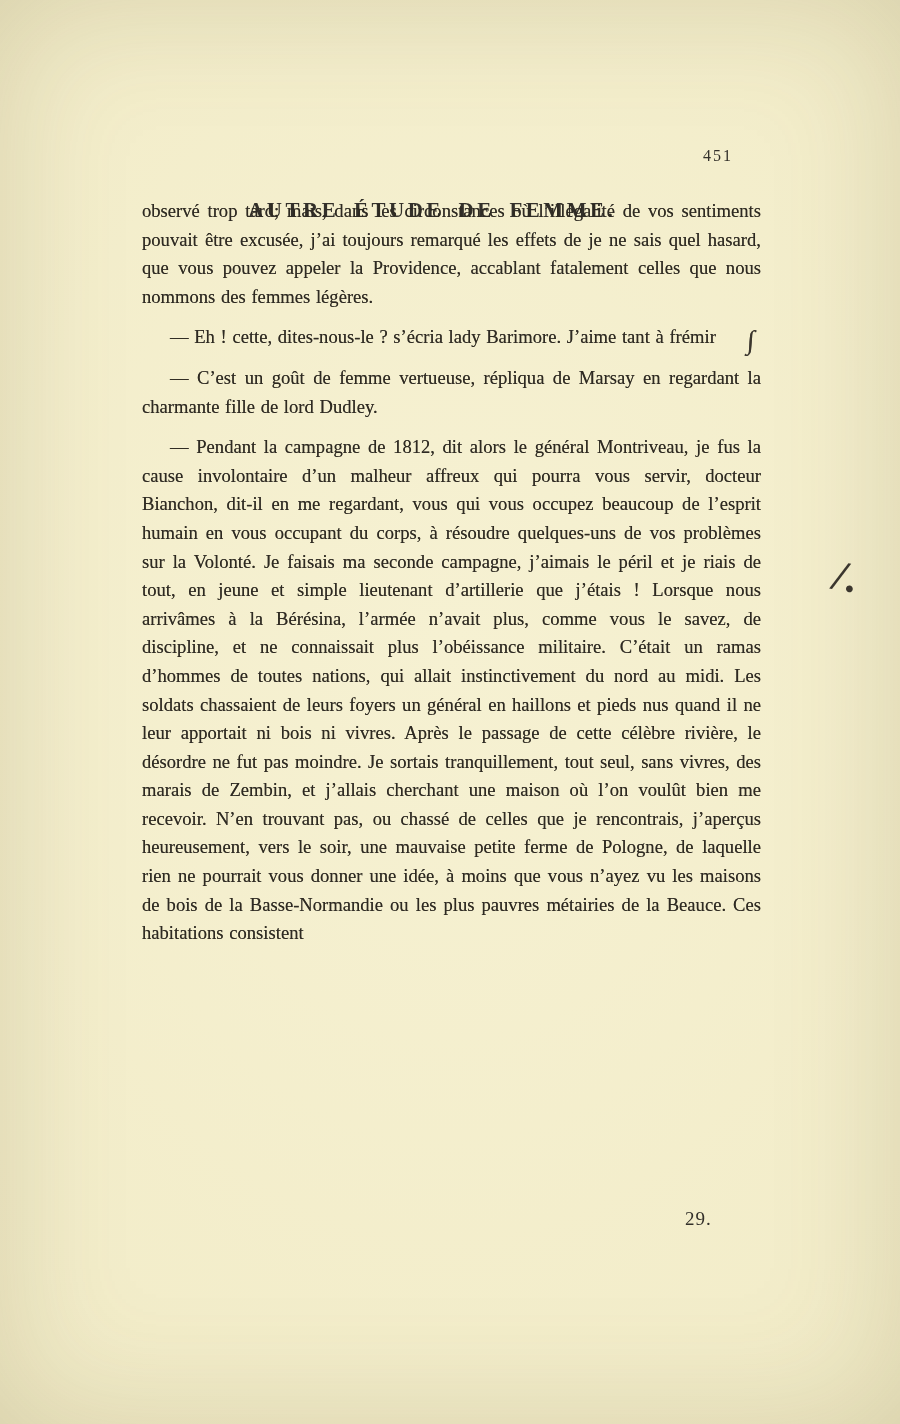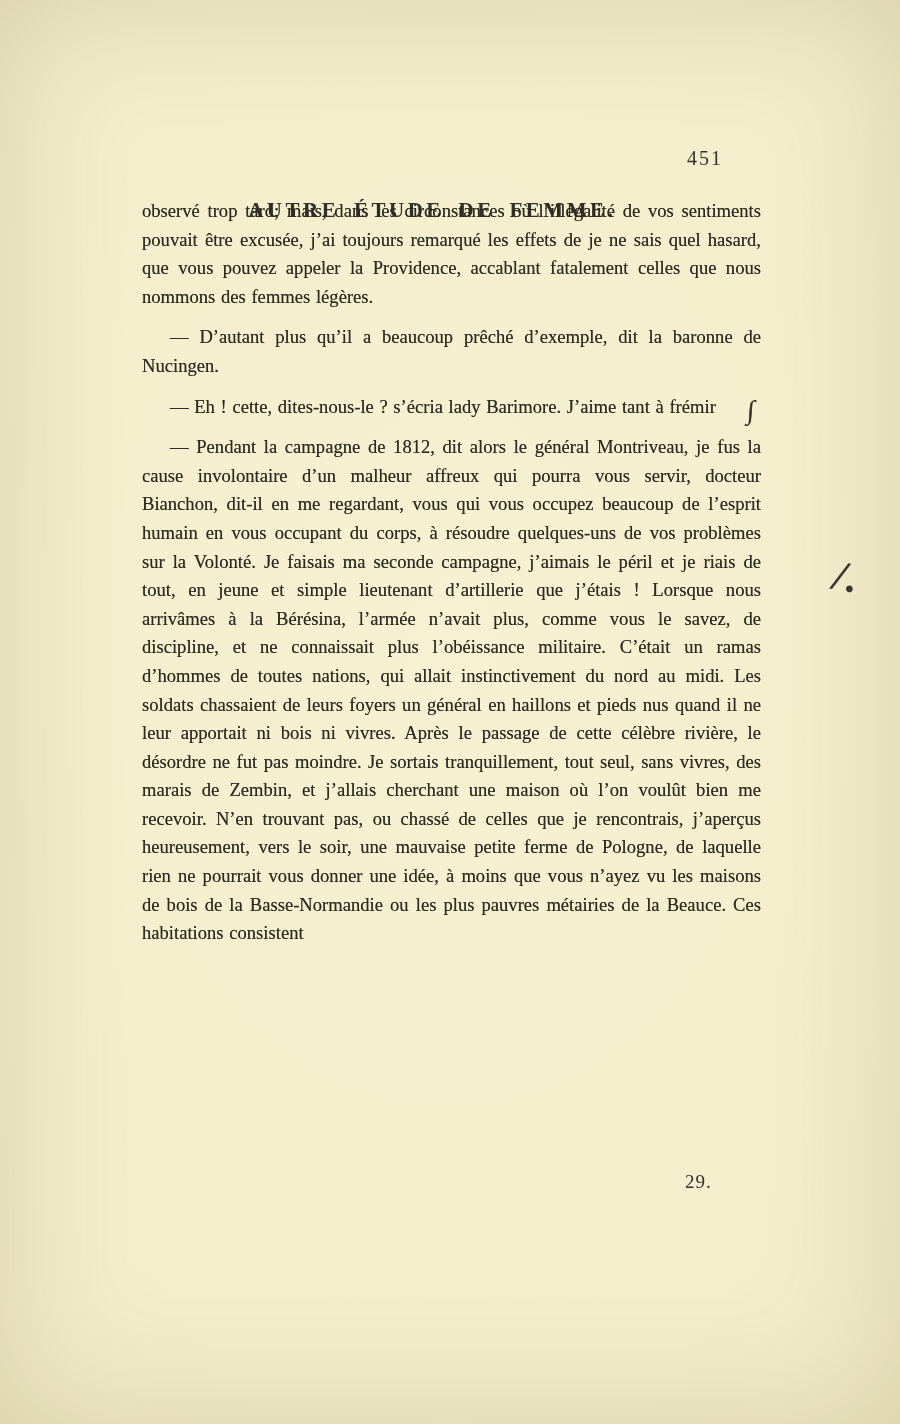--- a/index.html
+++ b/index.html
@@ -32,23 +32,23 @@
     white-space: nowrap;
     font-size: 21px;
     letter-spacing: 3.5px;
     word-spacing: 6px;
     font-weight: bold;
     color: #33302a;
     margin-top: 48px;
   }
   .head-page {
     position: absolute;
-    right: 50px;
+    right: 40px;
     top: -3px;
-    font-size: 20px;
+    font-size: 16px;
     letter-spacing: 2px;
     color: #33302a;
   }
   .text-block {
     position: absolute;
     top: 185px;
     left: 130px;
     width: 643px;
     font-size: 18.6px;
     line-height: 28.6px;
@@ -58,21 +58,21 @@
   }
   .text-block p {
     margin: 12px;
     text-indent: 28px;
   }
   .text-block p.noindent {
     text-indent: 0;
   }
   .signature {
     position: absolute;
-    top: 1171px;
+    top: 1208px;
     left: 685px;
     font-size: 19px;
     letter-spacing: 1px;
     color: #33302a;
   }
   .pen {
     color: #3b362e;
     font-style: italic;
   }
   .inline-mark {
@@ -100,24 +100,24 @@
 
 <div class="scan">
 
   <header class="running-head">
     <span class="head-title">AUTRE ÉTUDE DE FEMME.</span>
     <span class="head-page">451</span>
   </header>
 
   <main class="text-block">
     <p class="noindent">observé trop tard; mais, dans les circonstances où l’illégalité de vos sentiments pouvait être excusée, j’ai toujours remarqué les effets de je ne sais quel hasard, que vous pouvez appeler la Providence, accablant fatalement celles que nous nommons des femmes légères.</p>
-    <p>— D’autant plus qu’il a beaucoup prêché d’exemple, dit la baronne de Nucingen.</p>
     <p>
       <span>— Eh ! cette, dites-nous-le ? s’écria lady Barimore. J’aime tant à frémir</span><span class="pen inline-mark">∫</span>
     </p>
+    <p>— C’est un goût de femme vertueuse, répliqua de Marsay en regardant la charmante fille de lord Dudley.</p>
     <p>— Pendant la campagne de 1812, dit alors le général Montriveau, je fus la cause involontaire d’un malheur affreux qui pourra vous servir, docteur Bianchon, dit-il en me regardant, vous qui vous occupez beaucoup de l’esprit humain en vous occupant du corps, à résoudre quelques-uns de vos problèmes sur la Volonté. Je faisais ma seconde campagne, j’aimais le péril et je riais de tout, en jeune et simple lieutenant d’artillerie que j’étais ! Lorsque nous arrivâmes à la Bérésina, l’armée n’avait plus, comme vous le savez, de discipline, et ne connaissait plus l’obéissance militaire. C’était un ramas d’hommes de toutes nations, qui allait instinctivement du nord au midi. Les soldats chassaient de leurs foyers un général en haillons et pieds nus quand il ne leur apportait ni bois ni vivres. Après le passage de cette célèbre rivière, le désordre ne fut pas moindre. Je sortais tranquillement, tout seul, sans vivres, des marais de Zembin, et j’allais cherchant une maison où l’on voulût bien me recevoir. N’en trouvant pas, ou chassé de celles que je rencontrais, j’aperçus heureusement, vers le soir, une mauvaise petite ferme de Pologne, de laquelle rien ne pourrait vous donner une idée, à moins que vous n’ayez vu les maisons de bois de la Basse-Normandie ou les plus pauvres métairies de la Beauce. Ces habitations consistent</p>
   </main>
 
   <div class="signature">29.</div>
 
   <div class="margin-note pen">/.</div>
 
 </div>
 
 </body></html>

